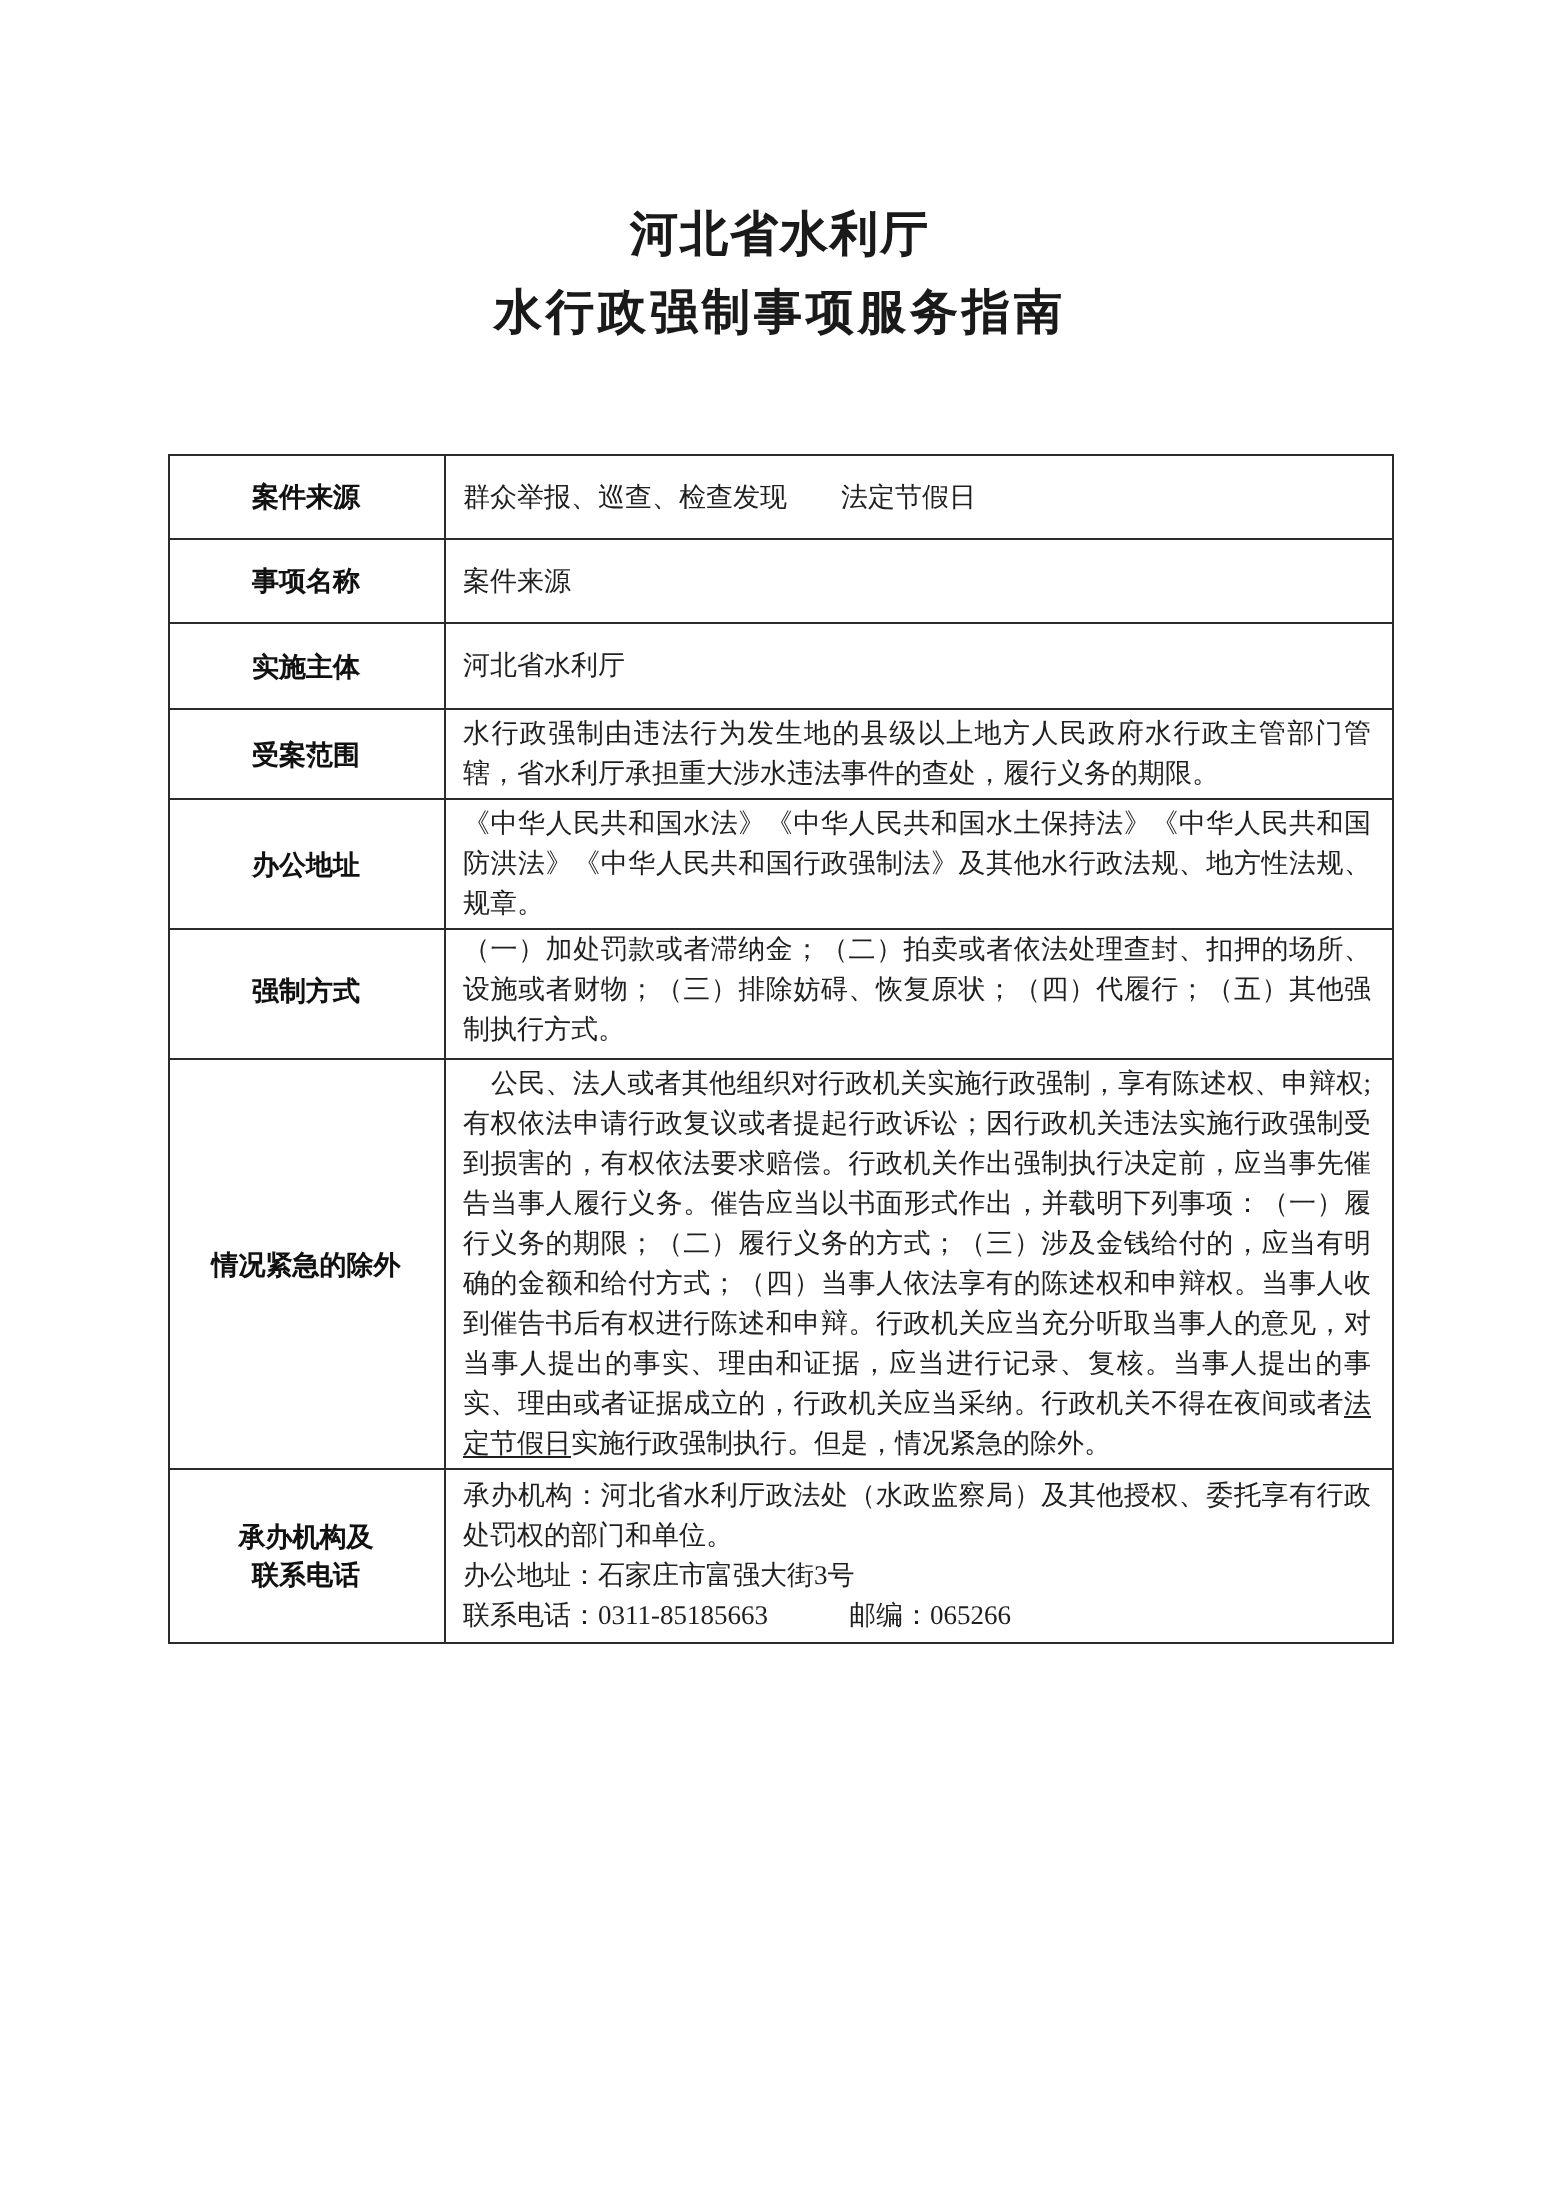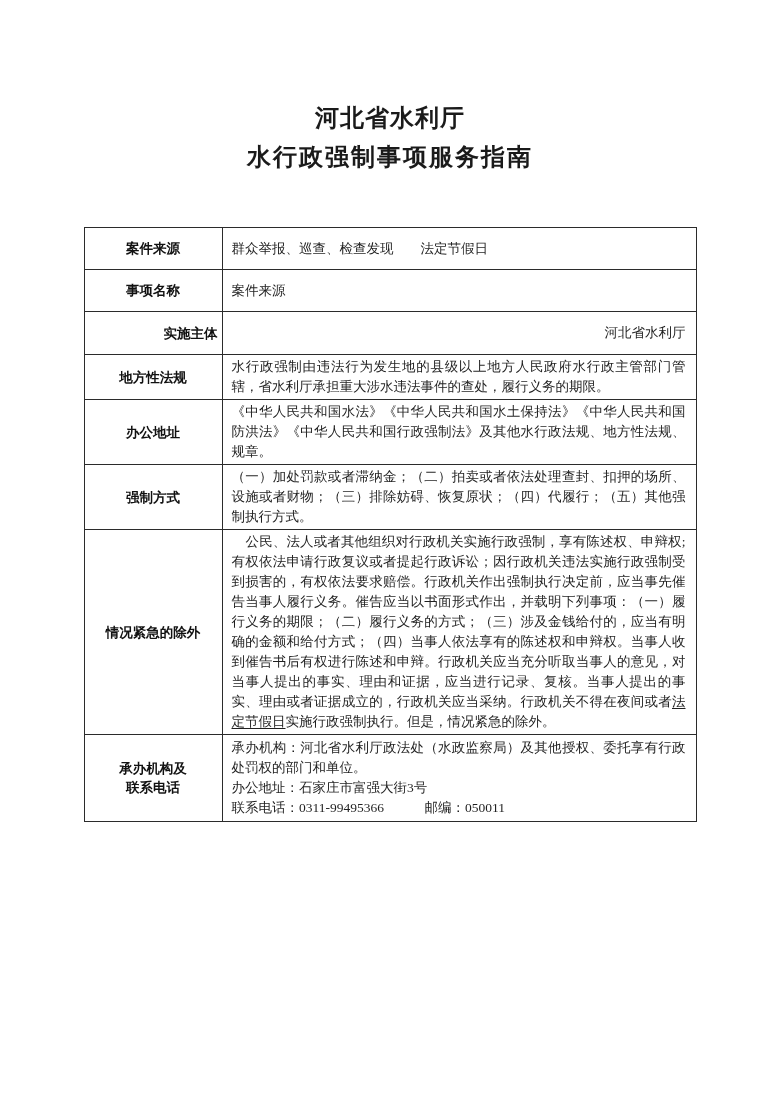--- a/index.html
+++ b/index.html
@@ -49,26 +49,26 @@
   td.value-cell {
     font-size: 13.5px;
     line-height: 20px;
     text-align: justify;
     padding: 2px 10px 2px 9px;
     color: #1f1f1f;
   }
   td.value-cell.multiline { white-space: pre-line; }
   tr.r0  td { height: 37px; }
   tr.r1  td { height: 37px; }
-  tr.r2  td { height: 38px; text-align: right; }
+  tr.r2  td { height: 38px; }
   tr.r3  td { height: 40px; }
   tr.r4  td { height: 42px; }
   tr.r5  td { height: 36px; }
   tr.r6  td { height: 40px; }
-  tr.r7  td { height: 60px; }
+  tr.r7  td { height: 60px; font-family: Liberation Mono, monospace; }
   tr.r8  td { height: 197px; }
   tr.r9  td { height: 82px; }
   tr.r10 td { height: 40px; }
   p.rights {
     margin: 0;
     text-indent: 14px;
   }
   .holiday-link {
     text-decoration: underline;
     text-underline-offset: 2px;
@@ -90,21 +90,21 @@
       </tr>
       <tr class="r1">
         <td class="label-cell">事项名称</td>
         <td class="value-cell">案件来源</td>
       </tr>
       <tr class="r2">
         <td class="label-cell">实施主体</td>
         <td class="value-cell">河北省水利厅</td>
       </tr>
       <tr class="r3">
-        <td class="label-cell">地方性法规</td>
+        <td class="label-cell">受案范围</td>
         <td class="value-cell">水行政强制由违法行为发生地的县级以上地方人民政府水行政主管部门管辖，省水利厅承担重大涉水违法事件的查处，履行义务的期限。</td>
       </tr>
       <tr class="r4">
         <td class="label-cell">办公地址</td>
         <td class="value-cell">《中华人民共和国水法》《中华人民共和国水土保持法》《中华人民共和国防洪法》《中华人民共和国行政强制法》及其他水行政法规、地方性法规、规章。</td>
       </tr>
       <tr class="r7">
         <td class="label-cell">强制方式</td>
         <td class="value-cell">（一）加处罚款或者滞纳金；（二）拍卖或者依法处理查封、扣押的场所、设施或者财物；（三）排除妨碍、恢复原状；（四）代履行；（五）其他强制执行方式。</td>
       </tr>
@@ -112,17 +112,17 @@
         <td class="label-cell">情况紧急的除外</td>
         <td class="value-cell">
           <p class="rights"><span>公民、法人或者其他组织对行政机关实施行政强制，享有陈述权、申辩权;有权依法申请行政复议或者提起行政诉讼；因行政机关违法实施行政强制受到损害的，有权依法要求赔偿。行政机关作出强制执行决定前，应当事先催告当事人履行义务。催告应当以书面形式作出，并载明下列事项：（一）履行义务的期限；（二）履行义务的方式；（三）涉及金钱给付的，应当有明确的金额和给付方式；（四）当事人依法享有的陈述权和申辩权。当事人收到催告书后有权进行陈述和申辩。行政机关应当充分听取当事人的意见，对当事人提出的事实、理由和证据，应当进行记录、复核。当事人提出的事实、理由或者证据成立的，行政机关应当采纳。行政机关不得在夜间或者</span><span class="holiday-link">法定节假日</span><span>实施行政强制执行。但是，情况紧急的除外。</span></p>
         </td>
       </tr>
       <tr class="r9">
         <td class="label-cell">承办机构及
 联系电话</td>
         <td class="value-cell multiline">承办机构：河北省水利厅政法处（水政监察局）及其他授权、委托享有行政处罚权的部门和单位。
 办公地址：石家庄市富强大街3号
-联系电话：0311-99495366　　　邮编：050011</td>
+联系电话：0311-85185663　　　邮编：065266</td>
       </tr>
     </tbody>
   </table>
 </div>
 
 </body></html>

